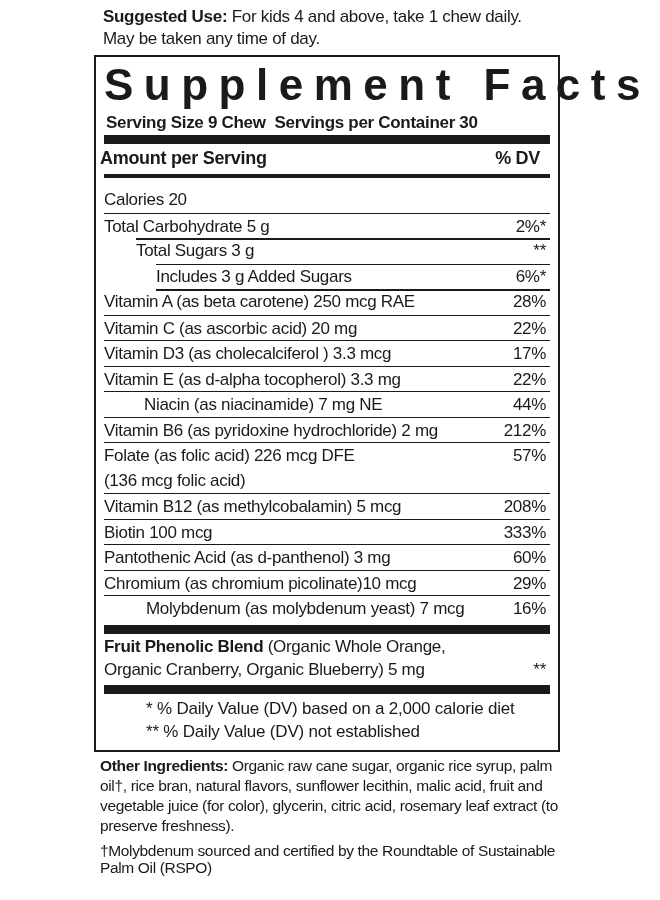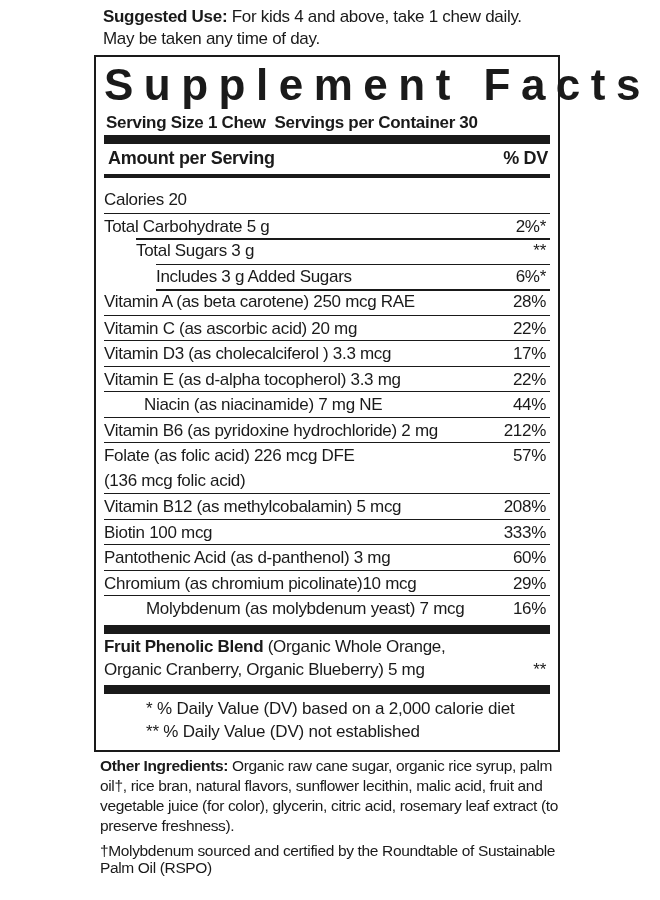--- a/index.html
+++ b/index.html
@@ -4,21 +4,21 @@
 <style>
   html, body { margin:0; padding:0; background:#fff; }
   body { width:660px; height:900px; position:relative; overflow:hidden; color:#1a1a1a;
          font-family:"Liberation Sans", "DejaVu Sans", sans-serif; }
   .top-use { position:absolute; left:103px; top:6px; width:480px; font-size:17px; line-height:22px; letter-spacing:-0.3px; }
   .top-use b { font-weight:700; }
   .box { position:absolute; left:94px; top:55px; width:462px; height:693px; border:2.5px solid #1a1a1a; }
   .title { position:absolute; left:8px; top:0px; width:446px; font-size:44px; font-weight:900; letter-spacing:10.5px; line-height:56px; white-space:nowrap; }
   .serving { position:absolute; left:10px; top:56px; font-size:17px; font-weight:700; line-height:20px; letter-spacing:-0.3px; white-space:nowrap; }
   .bar-thick { position:absolute; left:8px; width:446px; background:#1a1a1a; }
-  .hdr { position:absolute; left:12px; width:446px; top:88px; height:26px; font-size:18px; font-weight:700; line-height:26px; letter-spacing:-0.3px; }
+  .hdr { position:absolute; left:4px; width:446px; top:88px; height:26px; font-size:18px; font-weight:700; line-height:26px; letter-spacing:-0.3px; }
   .hdr .r { position:absolute; right:6px; top:0; }
   .rows { position:absolute; left:8px; width:446px; top:130px; }
   .row { position:relative; height:25.5px; line-height:25px; font-size:17px; letter-spacing:-0.3px; white-space:nowrap; }
   .row .dv { position:absolute; right:4px; top:0; }
   .row.line { border-top:1.5px solid #1a1a1a; box-sizing:border-box; }
   .row.tall { height:51px; }
   .blend { position:absolute; left:8px; width:446px; top:578px; font-size:17px; line-height:23px; letter-spacing:-0.3px; }
   .blend .dv { position:absolute; right:4px; top:23px; }
   .foot { position:absolute; left:14px; top:640px; font-size:17px; line-height:23px; letter-spacing:-0.2px; white-space:nowrap;margin-left:36px; }
   .other { position:absolute; left:100px; top:756px; width:460px; font-size:15.5px; line-height:20px; letter-spacing:-0.35px; }
@@ -29,21 +29,21 @@
 <body>
 
 <div class="top-use">
   <b>Suggested Use:</b><span> For kids 4 and above, take 1 chew daily.</span><br>
   <span>May be taken any time of day.</span>
 </div>
 
 <div class="box">
   <div class="title">Supplement Facts</div>
   <div class="serving">
-    <span>Serving Size 1 Chew</span>&nbsp;&nbsp;<span>Servings per Container 30</span>
+    <span>Serving Size 9 Chew</span>&nbsp;&nbsp;<span>Servings per Container 30</span>
   </div>
   <div class="bar-thick" style="top:78px;height:9px;"></div>
   <div class="hdr">
     <span>Amount per Serving</span>
     <span class="r">% DV</span>
   </div>
   <div class="bar-thick" style="top:117px;height:4px;"></div>
 
   <div class="rows" id="rows">
       <div class="row"><span style="padding-left: 0px;">Calories 20</span><span class="dv"></span></div>

